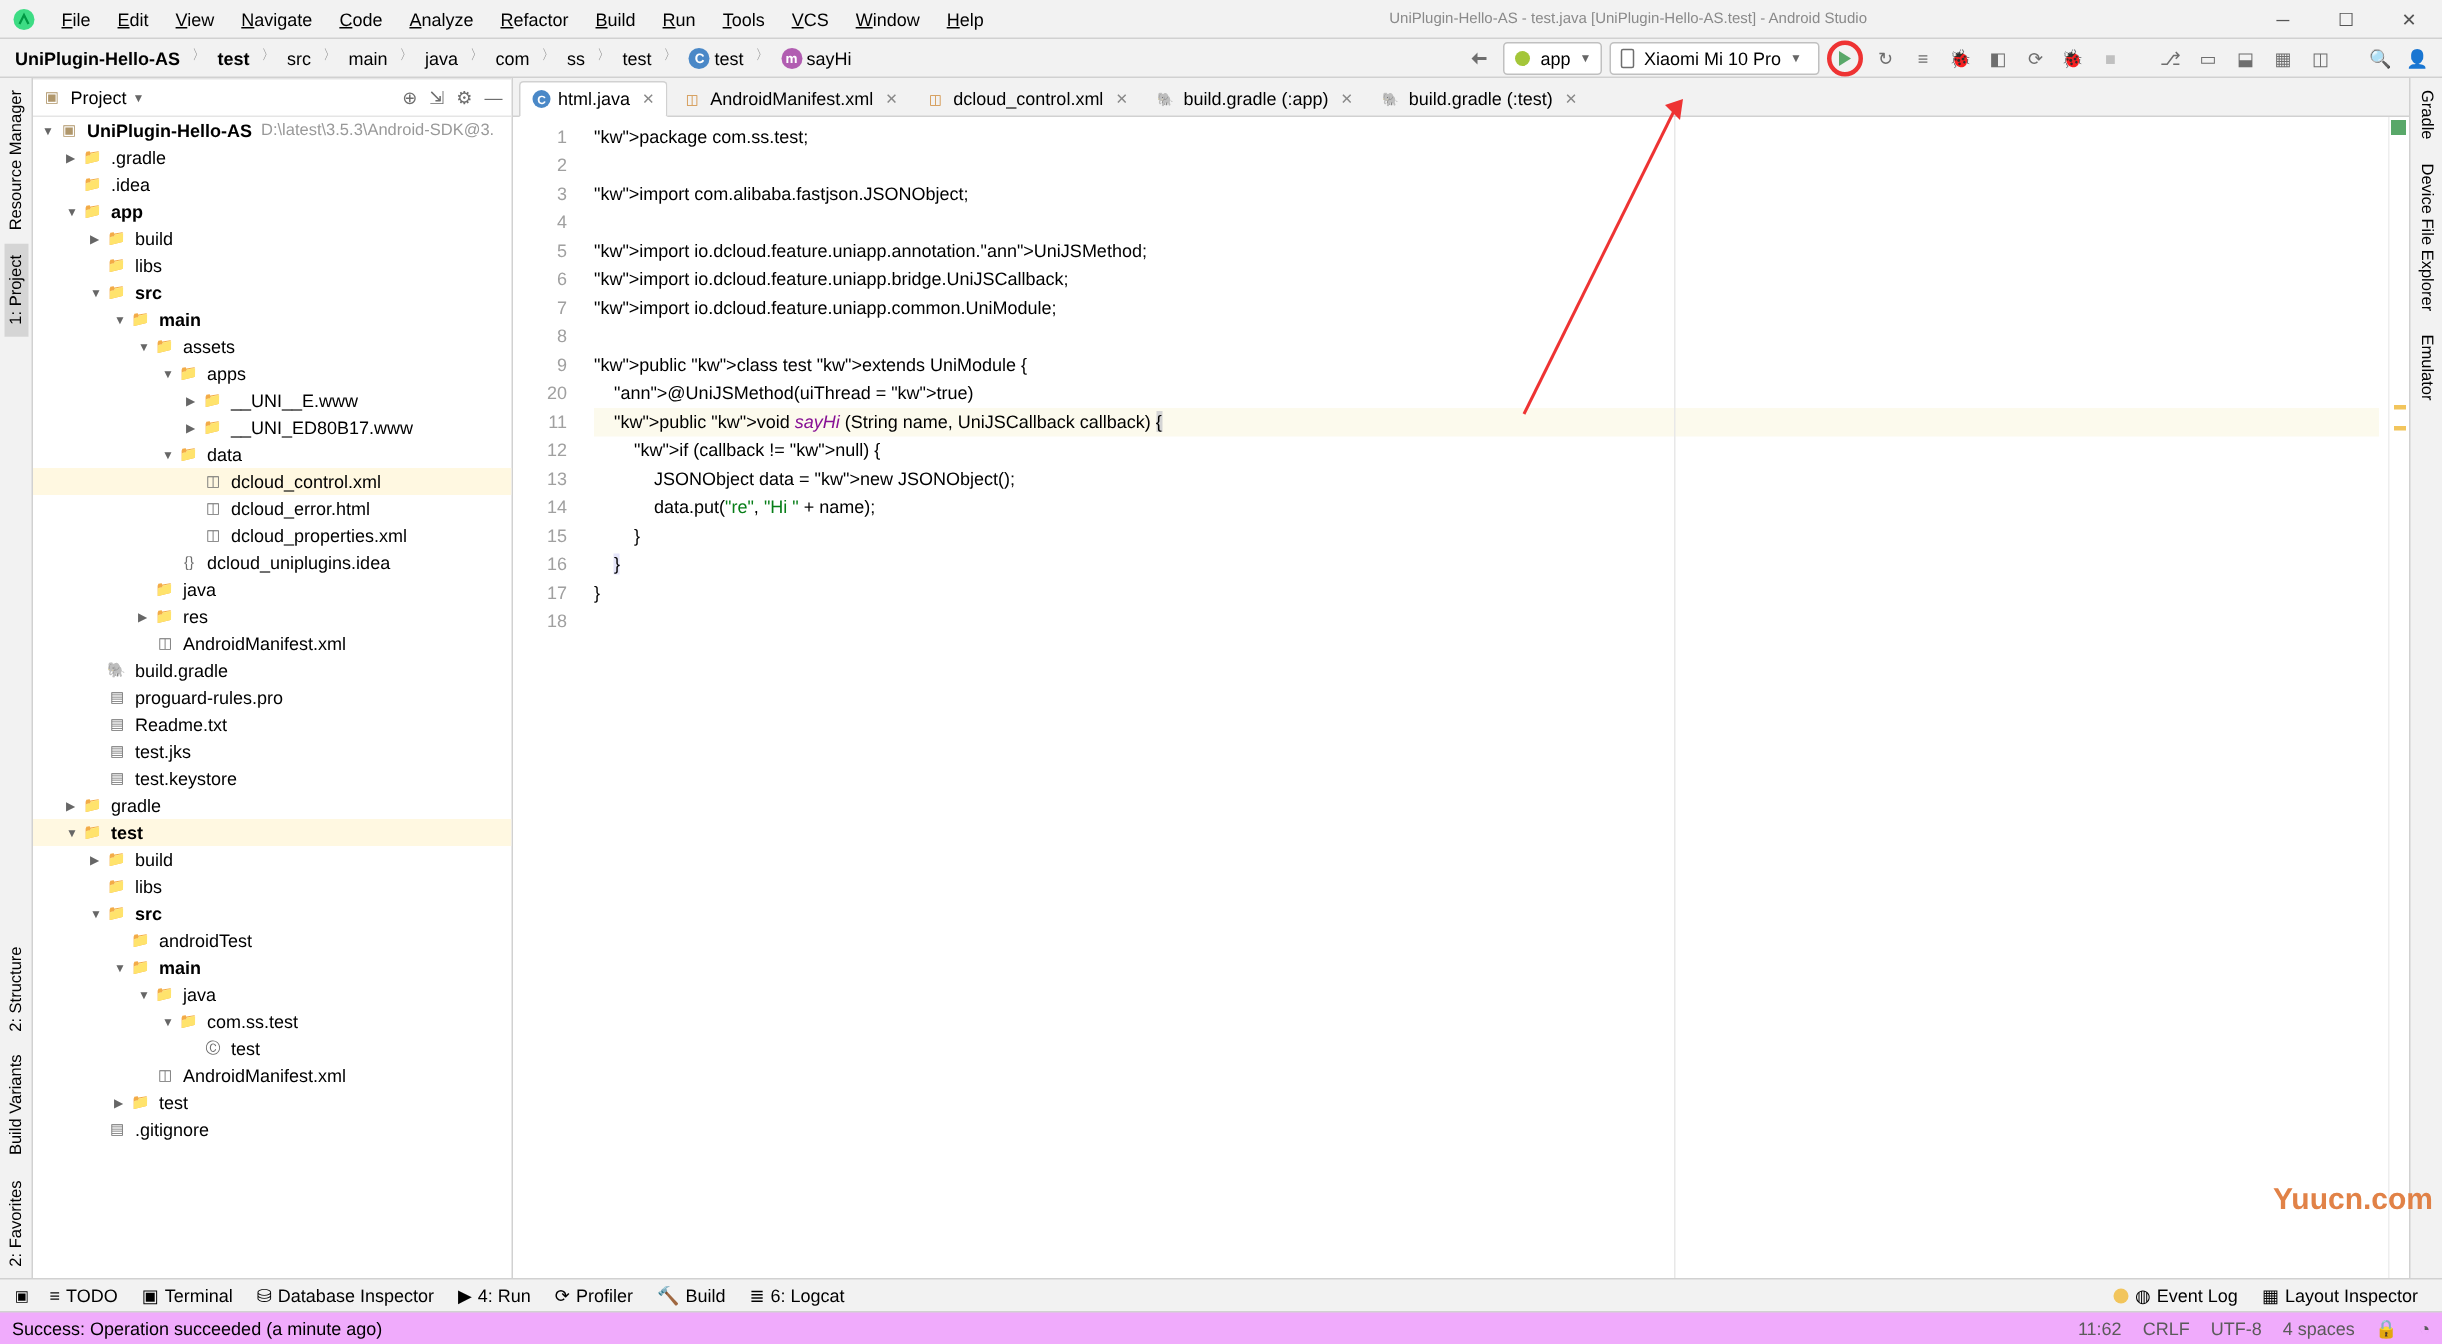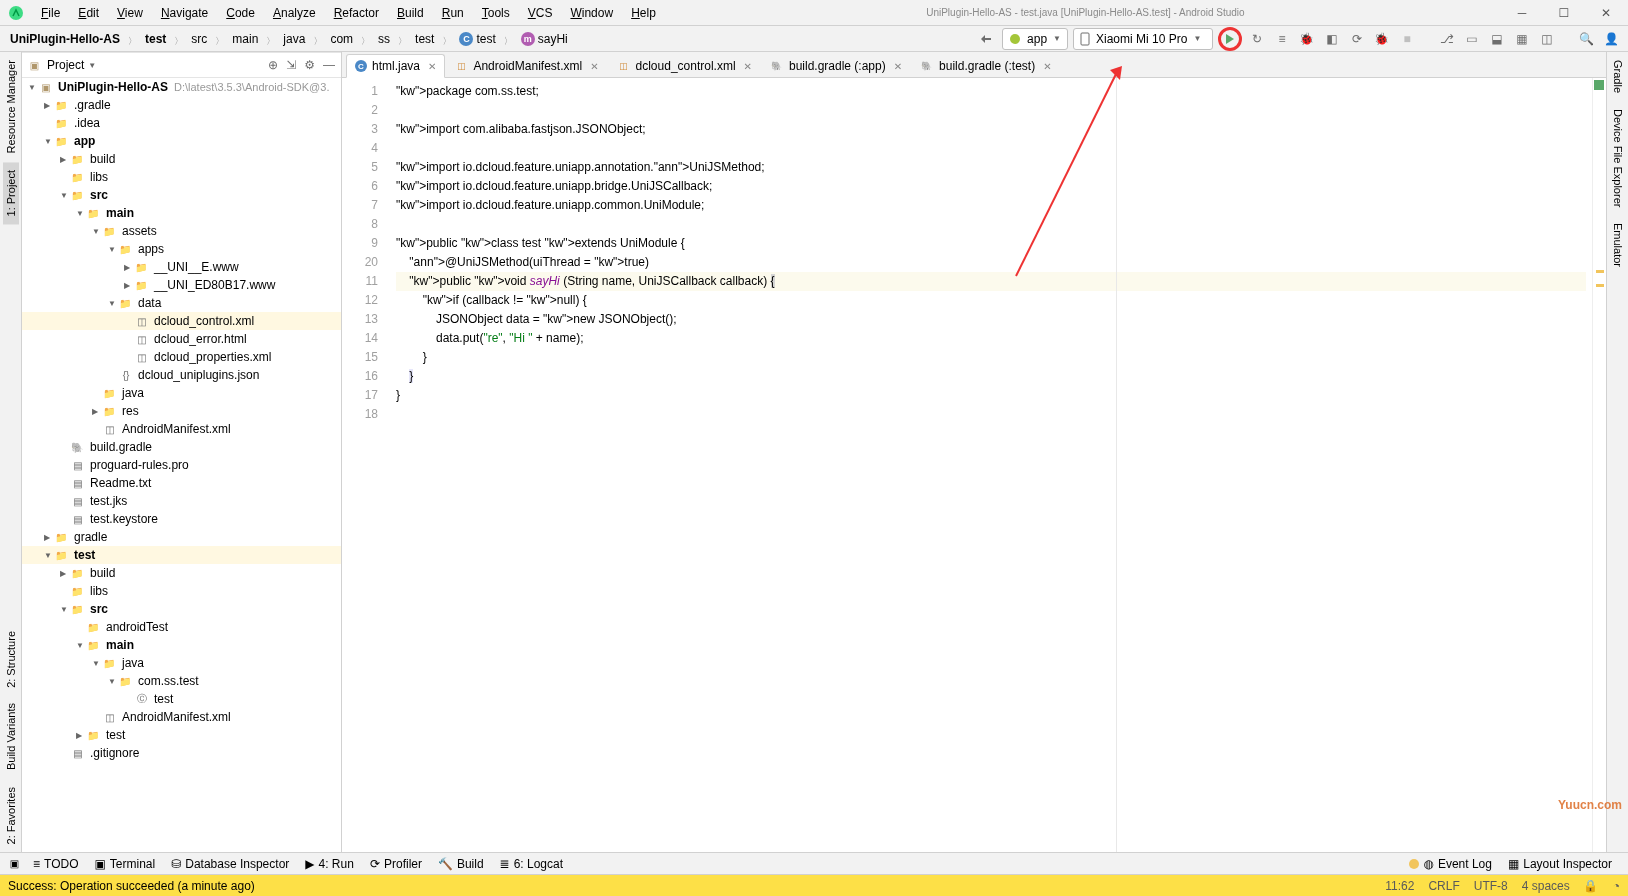--- a/index.html
+++ b/index.html
@@ -8,21 +8,21 @@
 
 .titlebar { height: 26px; display: flex; align-items: center; padding: 0 8px; background: #f2f2f2; border-bottom: 1px solid #d1d1d1; }
 .as-logo { width: 16px; height: 16px; margin-right: 10px; }
 .menu-item { padding: 2px 7px; cursor: pointer; }
 .title-text { flex: 1; text-align: center; color: #8a8a8a; font-size: 10px; }
 .window-controls { display: flex; gap: 14px; margin-left: auto; }
 .win-btn { width: 28px; height: 20px; display: flex; align-items: center; justify-content: center; color: #555; }
 
 
 .navrow { height: 26px; display: flex; align-items: center; background: #f2f2f2; border-bottom: 1px solid #d1d1d1; padding: 0 6px; }
-.breadcrumb { display: flex; align-items: flex-end; gap: 4px; }
+.breadcrumb { display: flex; align-items: flex-start; gap: 4px; }
 .bc-item { display: flex; align-items: center; gap: 3px; padding: 2px 4px; }
 .bc-sep { color: #888; font-size: 9px; }
 .badge-c { width: 14px; height: 14px; border-radius: 50%; display: inline-flex; align-items: center; justify-content: center; font-size: 9px; font-weight: bold; color: #fff; }
 .badge-c.cls { background: #4a88c7; }
 .badge-c.method { background: #b15db1; }
 .nav-right { margin-left: auto; display: flex; align-items: center; gap: 5px; }
 .combo { border: 1px solid #c0c0c0; border-radius: 3px; padding: 2px 6px; display: flex; align-items: center; gap: 6px; background: #fff; height: 22px; }
 .toolbar-icon { width: 20px; height: 20px; display: flex; align-items: center; justify-content: center; color: #6e6e6e; }
 .run-circle { border: 3px solid #ee3333; border-radius: 50%; width: 24px; height: 24px; display: flex; align-items: center; justify-content: center; }
 .run-tri { width: 0; height: 0; border-left: 8px solid #59a869; border-top: 5px solid transparent; border-bottom: 5px solid transparent; }
@@ -70,24 +70,24 @@
 .right-margin { position: absolute; left: 726px; top: 0; bottom: 0; width: 1px; background: #e8e8e8; }
 .editor-stripe { width: 14px; background: #fff; border-left: 1px solid #eee; position: relative; }
 .stripe-mark { position: absolute; right: 2px; width: 8px; height: 3px; }
 .mark-warn { background: #f2c55c; }
 .mark-sq { background: #59a869; top: 2px; width: 10px; height: 10px; }
 .arrow-overlay { position: absolute; pointer-events: none; }
 
 
 .tool-strip { height: 22px; display: flex; align-items: center; border-top: 1px solid #d1d1d1; background: #f2f2f2; padding: 0 8px; gap: 4px; }
 .tool-btn { padding: 2px 8px; display: flex; align-items: center; gap: 4px; }
-.status-bar { height: 22px; display: flex; align-items: center; border-top: 1px solid #d1d1d1; background: #fde047; padding: 0 8px; font-size: 11px; }
+.status-bar { height: 22px; display: flex; align-items: center; border-top: 1px solid #d1d1d1; background: #f0abfc; padding: 0 8px; font-size: 11px; }
 .status-right { margin-left: auto; display: flex; gap: 14px; color: #5a5a5a; }
 .sq { width: 13px; height: 13px; display: inline-flex; align-items: center; justify-content: center; font-size: 10px; }
-.watermark { position: absolute; right: 6px; bottom: 84px; color: #e07c3e; font-size: 12px; font-weight: bold; opacity: .95; }
+.watermark { position: absolute; right: 6px; bottom: 84px; color: #e07c3e; font-size: 20px; font-weight: bold; opacity: .95; }
 svg { display: block; }
 </style>
 </head>
 <body>
 
 <div class="titlebar">
   <span class="as-logo">
     <svg viewBox="0 0 16 16">
         <circle cx="8" cy="8" r="7" fill="#3ddc84"></circle>
         <path d="M5 11l3-6 3 6" stroke="#094" fill="none" stroke-width="1.5"></path>
@@ -307,21 +307,21 @@
           <span>dcloud_error.html</span>
         </div>
         <div class="tree-row" style="padding-left: 102px;">
           <span class="tree-arrow"></span>
           <span class="tree-icon file-icon">◫</span>
           <span>dcloud_properties.xml</span>
         </div>
         <div class="tree-row" style="padding-left: 86px;">
           <span class="tree-arrow"></span>
           <span class="tree-icon file-icon">{}</span>
-          <span>dcloud_uniplugins.json</span>
+          <span>dcloud_uniplugins.idea</span>
         </div>
         <div class="tree-row" style="padding-left: 70px;">
           <span class="tree-arrow"></span>
           <span class="tree-icon folder-src">📁</span>
           <span>java</span>
         </div>
         <div class="tree-row" style="padding-left: 70px;">
           <span class="tree-arrow">▶</span>
           <span class="tree-icon folder-src">📁</span>
           <span>res</span>

